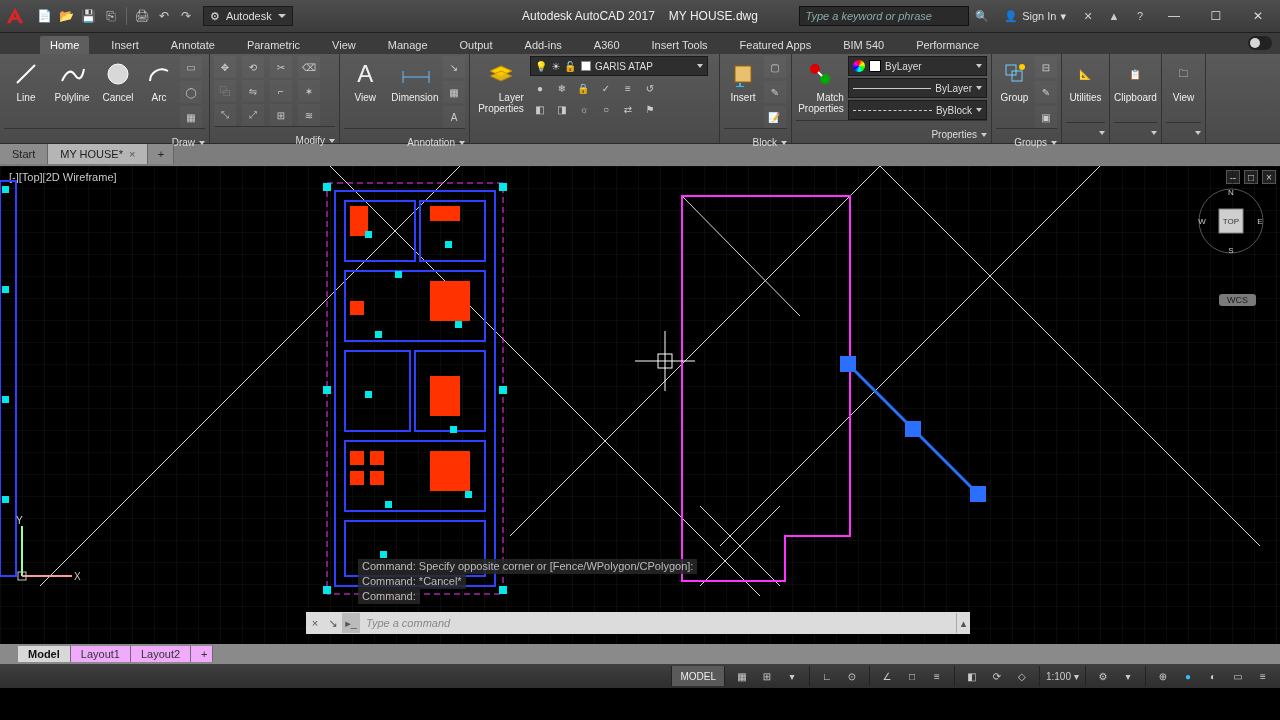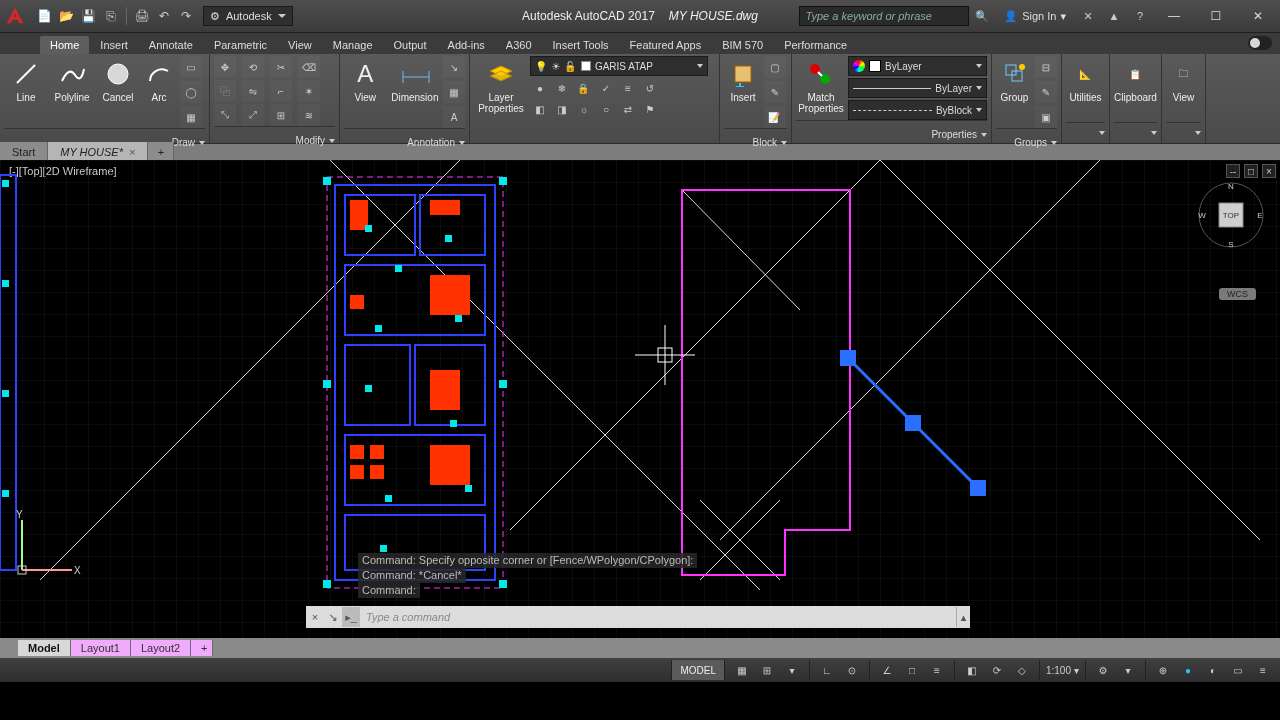--- a/index.html
+++ b/index.html
@@ -8,57 +8,57 @@
 
 .titlebar { height: 32px; background: linear-gradient(#4e4e4e,#3b3b3b); display: flex; align-items: center; color: #ddd; font-size: 12px; position: relative; }
 .logo { width: 30px; height: 30px; display:flex;align-items:center;justify-content:center; }
 .logo svg { width:22px; height:22px; }
 .qat { display:flex; gap:4px; margin-left:6px; align-items:center; }
 .qat .btn { width:18px; height:18px; display:flex;align-items:center;justify-content:center; color:#ccc; }
 .qat .sep { width:1px; height:18px; background:#666; margin:0 2px; }
 .workspace { margin-left:8px; display:flex; align-items:center; background:#2f2f2f; border:1px solid #1a1a1a; height:20px; padding:0 6px; font-size:11px; color:#ddd; gap:6px;}
 .workspace .tri { border-top:4px solid #ccc; border-left:4px solid transparent; border-right:4px solid transparent; }
 .title-text { position:absolute; left:0; right:0; text-align:center; font-size:12px; color:#eee; pointer-events:none; }
-.title-text .doc { margin-left:14px;font-style:italic; }
+.title-text .doc { margin-left:14px; }
 .titlebar-right { margin-left:auto; display:flex; align-items:center; gap:2px; padding-right:2px;}
 .searchbox { width:170px; height:20px; background:#2a2a2a; border:1px solid #111; color:#8aa; font-size:11px; font-style:italic; padding:0 6px; display:flex; align-items:center;}
 .rbtn { width:24px; height:22px; display:flex; align-items:center; justify-content:center; color:#ccc; font-size:11px;}
 .signin { display:flex; align-items:center; gap:4px; font-size:11px; color:#ddd; padding:0 8px;}
 .win-btn { width:40px; height:26px; display:flex; align-items:center; justify-content:center; color:#ddd;}
 
 
-.tabstrip { height:22px; background:#3b3b3b; border-top:1px solid #1f1f1f; display:flex; align-items:flex-end; padding-left:40px; font-size:11px; color:#ccc; gap:1px; position:relative;}
+.tabstrip { height:22px; background:#3b3b3b; border-top:1px solid #1f1f1f; display:flex; align-items:flex-end; padding-left:40px; font-size:11px; color:#ccc; gap:12px; position:relative;}
 .tab { padding:3px 10px; color:#ddd; }
 .tab.active { background:#5e5e5e; border-radius:2px 2px 0 0; color:#fff;}
 .tabstrip .app-switch { position:absolute; right:8px; top:3px; width:24px; height:14px; background:#222; border-radius:7px;}
 .tabstrip .app-switch::after{content:"";position:absolute;left:2px;top:2px;width:10px;height:10px;border-radius:50%;background:#d6d6d6;}
 
 
 .ribbon { height:90px; background:linear-gradient(#5a5a5a,#4a4a4a); border-bottom:1px solid #2a2a2a; display:flex; color:#eee; font-size:10px; }
 .panel { border-right:1px solid #333; padding:2px 4px 0 4px; display:flex; flex-direction:column; justify-content:space-between;}
 .panel-body { display:flex; align-items:flex-start; gap:2px; flex:1;}
 .panel-title { text-align:center; font-size:10px; color:#ddd; padding:8px 0; border-top:1px solid #333; display:flex; align-items:center; justify-content:flex-end; gap:4px;}
 .panel-title .tri { border-top:4px solid #ccc; border-left:3px solid transparent; border-right:3px solid transparent; }
 .bigbtn { width:44px; display:flex; flex-direction:column; align-items:center; gap:2px; padding-top:2px;}
 .bigbtn .ic { width:32px; height:32px; display:flex; align-items:center; justify-content:center; }
-.bigbtn .lbl { font-size:10px; color:#eee; line-height:11px; text-align:center;}
+.bigbtn .lbl { font-size:10px; color:#eee; line-height:11px; text-align:right;}
 .grid3 { display:grid; grid-template-columns:repeat(3,22px); grid-auto-rows:22px; gap:2px;}
 .sm { width:22px; height:22px; background:rgba(255,255,255,0.03); display:flex; align-items:center; justify-content:center; color:#ccc;}
 .combo { height:20px; background:#2e2e2e; border:1px solid #1a1a1a; display:flex; align-items:center; padding:0 4px; font-size:10px; color:#ddd; gap:4px;}
 .combo .tri { border-top:4px solid #ccc; border-left:3px solid transparent; border-right:3px solid transparent; margin-left:auto;}
 .swatch { width:12px; height:12px; background:#fff; border:1px solid #000;}
 .lineprev{flex:1;height:1px;background:#ccc;}
 .stack { display:flex; flex-direction:column; gap:3px;}
 .row6 { display:grid; grid-template-columns:repeat(6,20px); grid-auto-rows:18px; gap:2px;}
 .tiny { width:20px; height:18px; display:flex; align-items:center; justify-content:center; color:#ccc;}
 
 
-.filetabs { height:16px; background:#7d7d7d; display:flex; align-items:center; font-size:11px;}
+.filetabs { height:22px; background:#7d7d7d; display:flex; align-items:flex-start; font-size:11px;}
 .ftab { height:20px; padding:0 12px; display:flex; align-items:center; gap:6px; background:#8c8c8c; color:#222; border-right:1px solid #666; position:relative;}
-.ftab.active { background:#b5b5b5; color:#222;font-style:italic;}
+.ftab.active { background:#b5b5b5; color:#222;}
 .ftab .x { font-size:11px; color:#555;}
 .ftab.add { width:26px; justify-content:center; background:#8c8c8c;}
 
 
 .canvas-wrap { position:relative; height:478px; background:#000; }
 .vpctrl { position:absolute; left:6px; top:4px; font-size:11px; color:#ccc; background:rgba(0,0,0,0.4); padding:1px 3px;}
 .canvas-ui-right{position:absolute; right:4px; top:4px; display:flex; gap:4px;}
 .canvas-ui-right .c-btn{width:14px;height:14px;background:#222;border:1px solid #555;color:#ccc;font-size:10px;display:flex;align-items:center;justify-content:center;}
 .viewcube { position:absolute; right:14px; top:20px; width:70px; height:70px; }
 .wcs-badge{position:absolute; right:24px; top:128px; background:#7a7a7a; color:#222; font-size:9px; padding:1px 8px; border-radius:3px;}
@@ -136,21 +136,21 @@
   <div class="tab">Insert</div>
   <div class="tab">Annotate</div>
   <div class="tab">Parametric</div>
   <div class="tab">View</div>
   <div class="tab">Manage</div>
   <div class="tab">Output</div>
   <div class="tab">Add-ins</div>
   <div class="tab">A360</div>
   <div class="tab">Insert Tools</div>
   <div class="tab">Featured Apps</div>
-  <div class="tab">BIM 570</div>
+  <div class="tab">BIM 540</div>
   <div class="tab">Performance</div>
   <div class="app-switch"></div>
 </div>
 
 <div class="ribbon">
 
   <div class="panel" style="width:210px">
     <div class="panel-body">
       <div class="bigbtn">
           <div class="ic">

